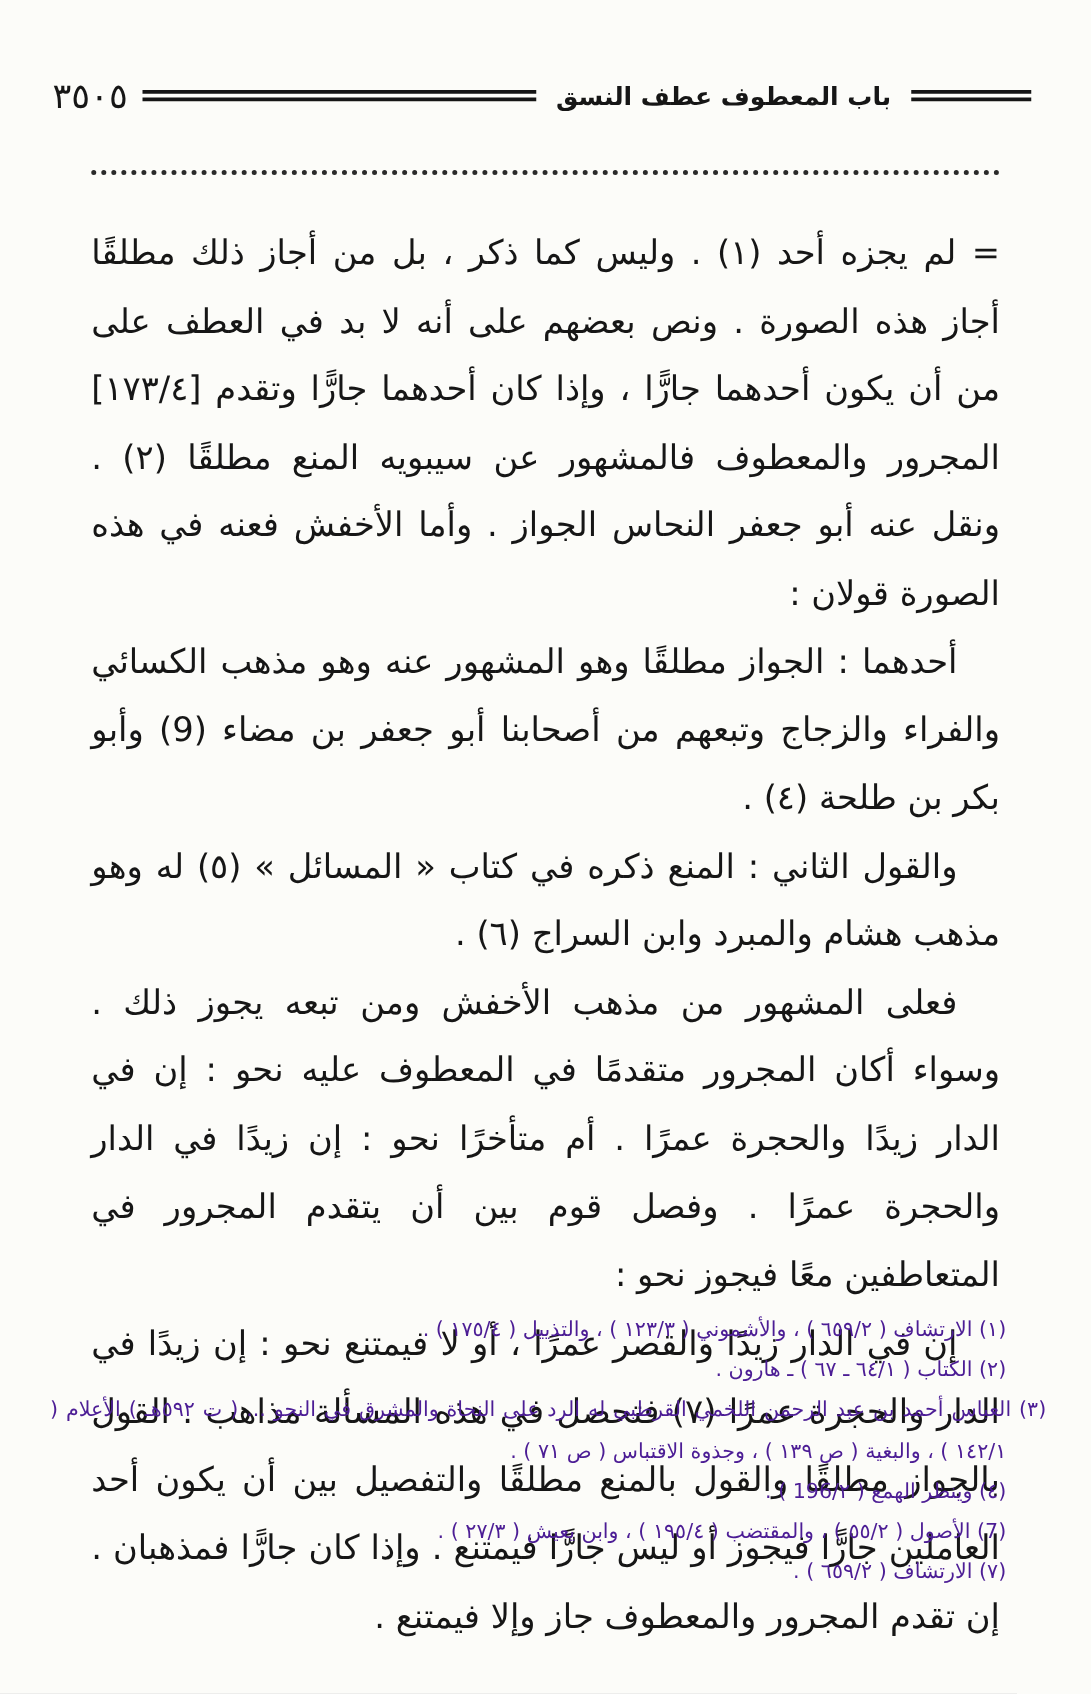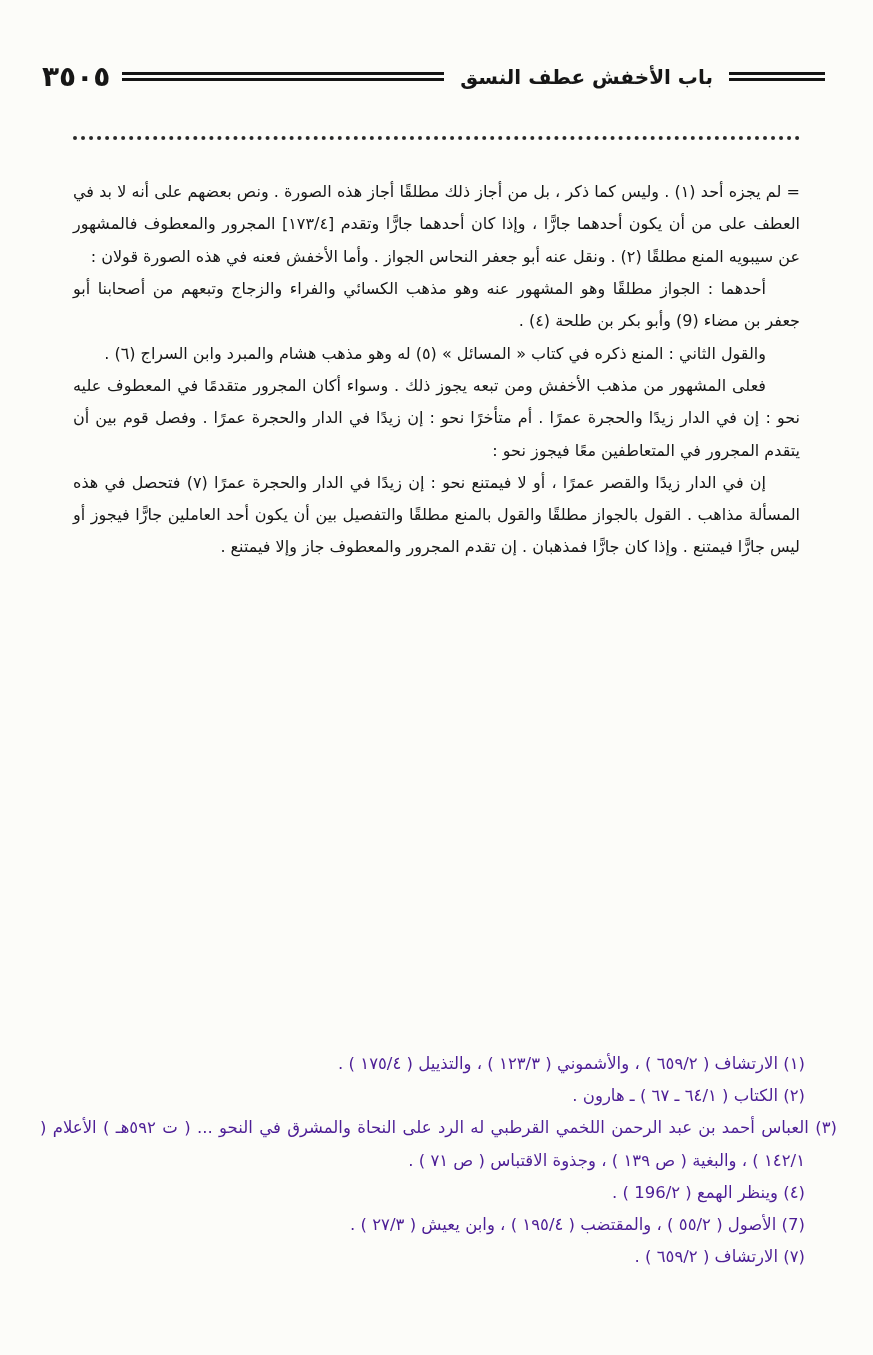--- a/index.html
+++ b/index.html
@@ -13,21 +13,21 @@
     position:relative;
     overflow:hidden;
   }
   
   .header {
     position:absolute; top:60px; left:42px; right:48px;
     display:flex; align-items:center; gap:12px;
     direction:ltr;
   }
   .page-number {
-    font-size:28px; font-weight:bold; letter-spacing:2px;
+    font-size:28px; font-weight:normal; letter-spacing:2px;
     white-space:nowrap;
   }
   .double-rule {
     border-top:3px solid #151515;
     border-bottom:3px solid #151515;
     height:9px;
   }
   .rule-long { flex:1 1 auto; }
   .rule-short { flex:0 0 96px; }
   .chapter-title {
@@ -38,21 +38,21 @@
   
   .dots-line {
     position:absolute; top:136px; right:73px; left:73px;
     border-bottom:4px dotted #2a2a2a;
     height:0;
   }
   
   .body-text {
     position:absolute; top:176px; right:73px; left:73px;
     direction:rtl;
-    font-size:16px;
+    font-size:27px;
     line-height:2.02;
     text-align:justify;
   }
   .body-text p { text-indent:34px; margin:0; }
   .body-text p.no-indent { text-indent:0; }
   .body-text p.stretch-last { text-align-last:justify; }
   .lead { font-weight:normal; }
   
   .footnotes {
     position:absolute; top:1048px; right:68px; left:60px;
@@ -69,21 +69,21 @@
   .fn-col-left { flex:1 1 auto; }
 </style>
 </head>
 <body>
 
 <div class="page">
 
   <div class="header">
     <div class="page-number">٣٥٠٥</div>
     <div class="double-rule rule-long"></div>
-    <div class="chapter-title">باب الأخفش عطف النسق</div>
+    <div class="chapter-title">باب المعطوف عطف النسق</div>
     <div class="double-rule rule-short"></div>
   </div>
 
   <div class="dots-line"></div>
 
   <div class="body-text">
     <p class="no-indent"><b class="lead"></b><span>= لم يجزه أحد (١) . وليس كما ذكر ، بل من أجاز ذلك مطلقًا أجاز هذه الصورة . ونص بعضهم على أنه لا بد في العطف على من أن يكون أحدهما جارًّا ، وإذا كان أحدهما جارًّا وتقدم [١٧٣/٤] المجرور والمعطوف فالمشهور عن سيبويه المنع مطلقًا (٢) . ونقل عنه أبو جعفر النحاس الجواز . وأما الأخفش فعنه في هذه الصورة قولان :</span></p>
     <p><b class="lead">أحدهما :</b><span> الجواز مطلقًا وهو المشهور عنه وهو مذهب الكسائي والفراء والزجاج وتبعهم من أصحابنا أبو جعفر بن مضاء (9) وأبو بكر بن طلحة (٤) .</span></p>
     <p><b class="lead">والقول الثاني :</b><span> المنع ذكره في كتاب « المسائل » (٥) له وهو مذهب هشام والمبرد وابن السراج (٦) .</span></p>
     <p><b class="lead"></b><span>فعلى المشهور من مذهب الأخفش ومن تبعه يجوز ذلك . وسواء أكان المجرور متقدمًا في المعطوف عليه نحو : إن في الدار زيدًا والحجرة عمرًا . أم متأخرًا نحو : إن زيدًا في الدار والحجرة عمرًا . وفصل قوم بين أن يتقدم المجرور في المتعاطفين معًا فيجوز نحو :</span></p>

